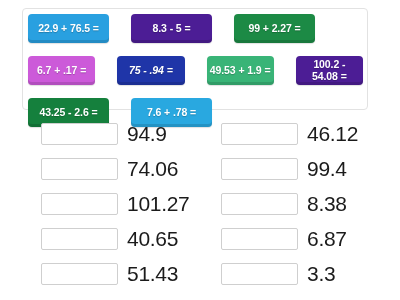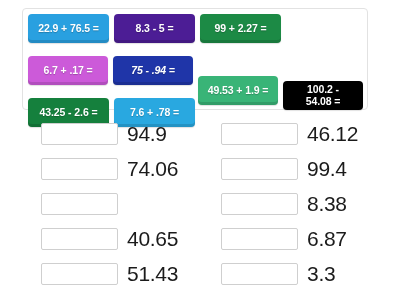--- a/index.html
+++ b/index.html
@@ -23,21 +23,21 @@
     width: 346px;
     height: 102px;
     background: #ffffff;
     border: 1px solid #e2e2e2;
     border-radius: 4px;
     box-sizing: border-box;
     padding: 5px 4px 4px 5px;
   }
   .tile-row {
     display: flex;
-    gap: 5px;
+    gap: 22px;
     margin-bottom: 4px;
     height: 38px;
   }
   .tile {
     width: 81px;
     height: 29px;
     border-radius: 4px;
     box-sizing: border-box;
     display: flex;
     align-items: center;
@@ -100,22 +100,22 @@
 
   <div class="tile-row">
     <div class="tile" style="background-color: rgb(41, 160, 224);">22.9 + 76.5 =</div>
     <div class="tile" style="background-color: #4c1d95;">8.3 - 5 =</div>
     <div class="tile" style="background-color: rgb(28, 138, 69);">99 + 2.27 =</div>
   </div>
 
   <div class="tile-row">
     <div class="tile" style="background-color: rgb(204, 90, 217);">6.7 + .17 =</div>
     <div class="tile" style="background-color: rgb(31, 53, 168); font-style: italic;">75 - .94 =</div>
-    <div class="tile" style="background-color: rgb(57, 180, 119); margin-top: 20px;">49.53 + 1.9 =</div>
-    <div class="tile" style="background-color: #000000; margin-top: 25px;">100.2 -
+    <div class="tile" style="background-color: rgb(57, 180, 119);">49.53 + 1.9 =</div>
+    <div class="tile" style="background-color: #4c1d95;">100.2 -
 54.08 =</div>
   </div>
 
   <div class="tile-row">
     <div class="tile" style="background-color: #15803d; text-align: center;">43.25 - 2.6 =</div>
     <div class="tile" style="background-color: rgb(41, 168, 224);">7.6 + .78 =</div>
   </div>
 
 </div>
 
@@ -125,20 +125,21 @@
     <div class="answer-row">
       <div class="drop-box"></div>
       <div class="answer-text">94.9</div>
     </div>
     <div class="answer-row">
       <div class="drop-box"></div>
       <div class="answer-text">74.06</div>
     </div>
     <div class="answer-row">
       <div class="drop-box"></div>
+      <div class="answer-text">101.27</div>
     </div>
     <div class="answer-row">
       <div class="drop-box"></div>
       <div class="answer-text">40.65</div>
     </div>
     <div class="answer-row">
       <div class="drop-box"></div>
       <div class="answer-text">51.43</div>
     </div>
   </div>

